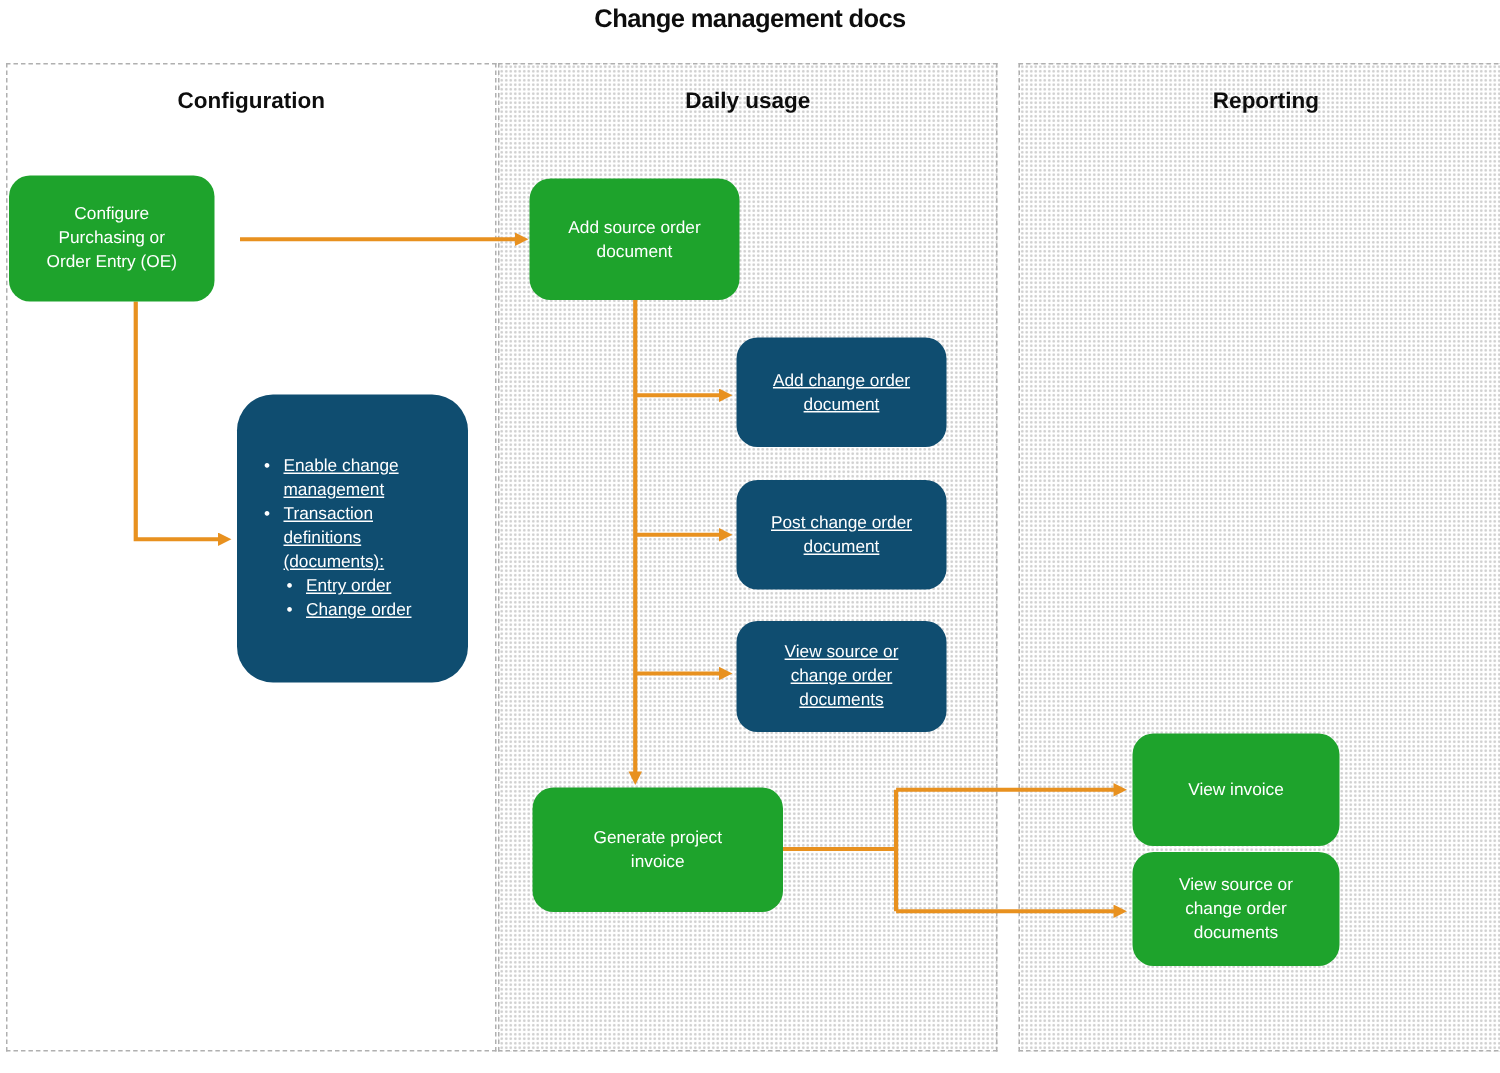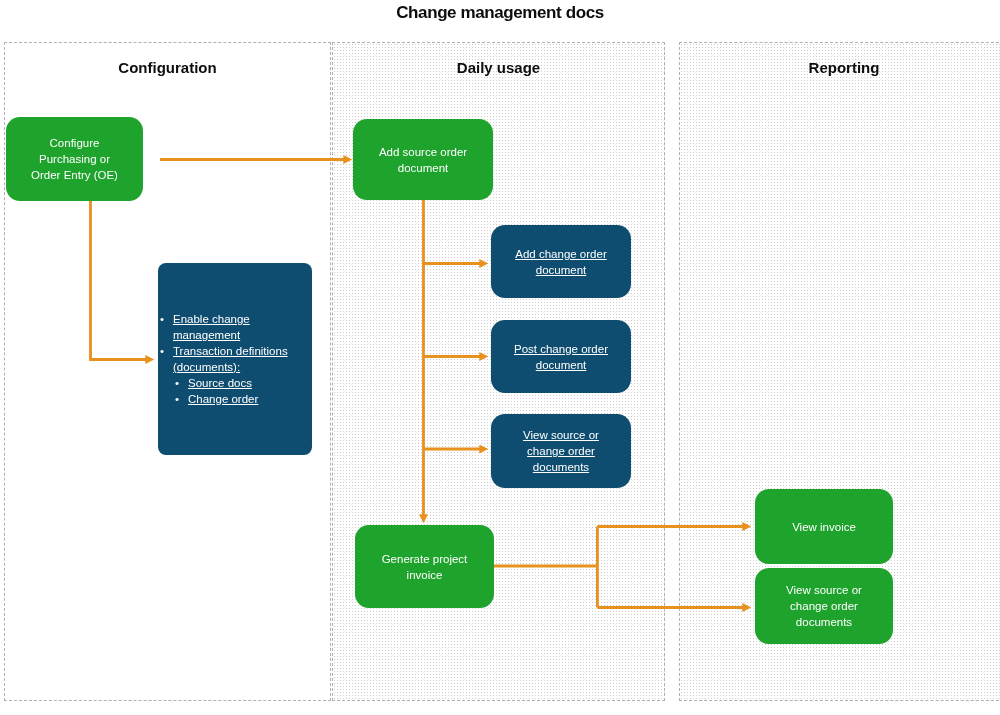--- a/index.html
+++ b/index.html
@@ -48,21 +48,21 @@
     border-radius:14px;
     color:#ffffff;
     font-size:11.5px;line-height:16px;
     text-align:center;
     box-sizing:border-box;
     padding:6px 8px;
   }
   .node.green{background:var(--green);}
   .node.blue{background:var(--blue);text-decoration:underline;}
   .node .line{display:block;}
-  .node.bullets{border-radius:8px;text-align:left;padding:10px 14px 10px 0;align-items:center;}
+  .node.bullets{border-radius:24px;text-align:left;padding:10px 14px 10px 16px;align-items:center;}
   .node.bullets ul{list-style:none;margin:0;padding:0;}
   .node.bullets li{position:relative;padding-left:15px;}
   .node.bullets li::before{content:"\2022";position:absolute;left:2px;}
   .node.bullets li.l2{margin-left:15px;}
   svg.arrows{position:absolute;left:0;top:0;pointer-events:none;}
   svg.arrows path{stroke:var(--orange);stroke-width:2.8;fill:none;}
 </style>
 </head>
 <body>
 
@@ -103,21 +103,21 @@
       <span class="line">Configure</span>
       <span class="line">Purchasing or</span>
       <span class="line">Order Entry (OE)</span>
     </div>
   </div>
 
   <div class="node blue bullets" style="left:158px;top:263px;width:154px;height:192px">
     <ul>
       <li class="l1">Enable change management</li>
       <li class="l1">Transaction definitions (documents):</li>
-      <li class="l2">Source docs</li>
+      <li class="l2">Entry order</li>
       <li class="l2">Change order</li>
     </ul>
   </div>
 
   <div class="node green" style="left:353px;top:119px;width:140px;height:81px">
     <div>
       <span class="line">Add source order</span>
       <span class="line">document</span>
     </div>
   </div>
@@ -137,21 +137,21 @@
   </div>
 
   <div class="node blue" style="left:491px;top:414px;width:140px;height:74px">
     <div>
       <span class="line">View source or</span>
       <span class="line">change order</span>
       <span class="line">documents</span>
     </div>
   </div>
 
-  <div class="node green" style="left:355px;top:525px;width:139px;height:83px">
+  <div class="node green" style="left:355px;top:525px;width:167px;height:83px">
     <div>
       <span class="line">Generate project</span>
       <span class="line">invoice</span>
     </div>
   </div>
 
   <div class="node green" style="left:755px;top:489px;width:138px;height:75px">
     <div>
       <span class="line">View invoice</span>
     </div>

